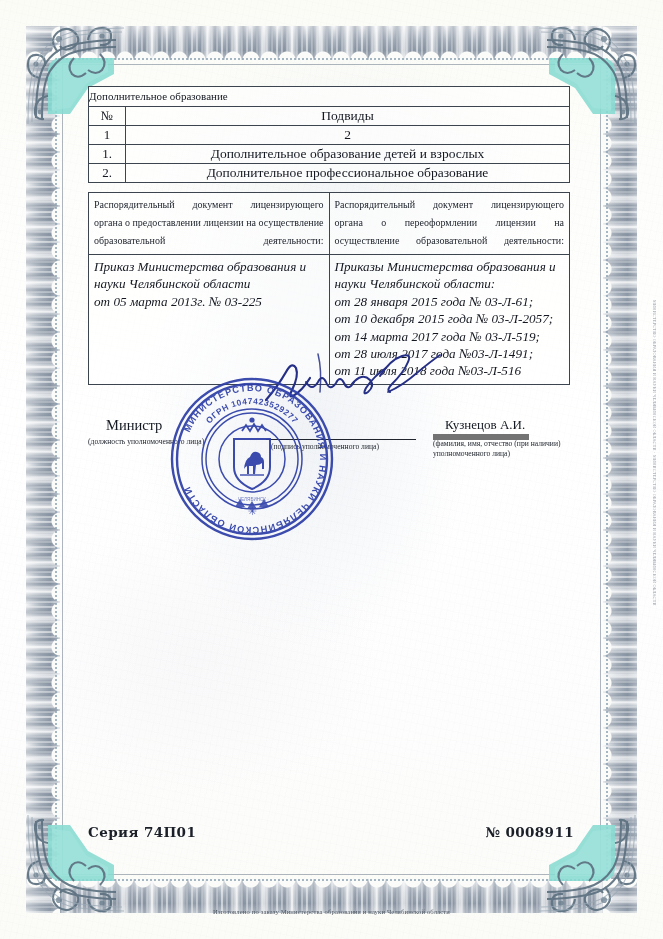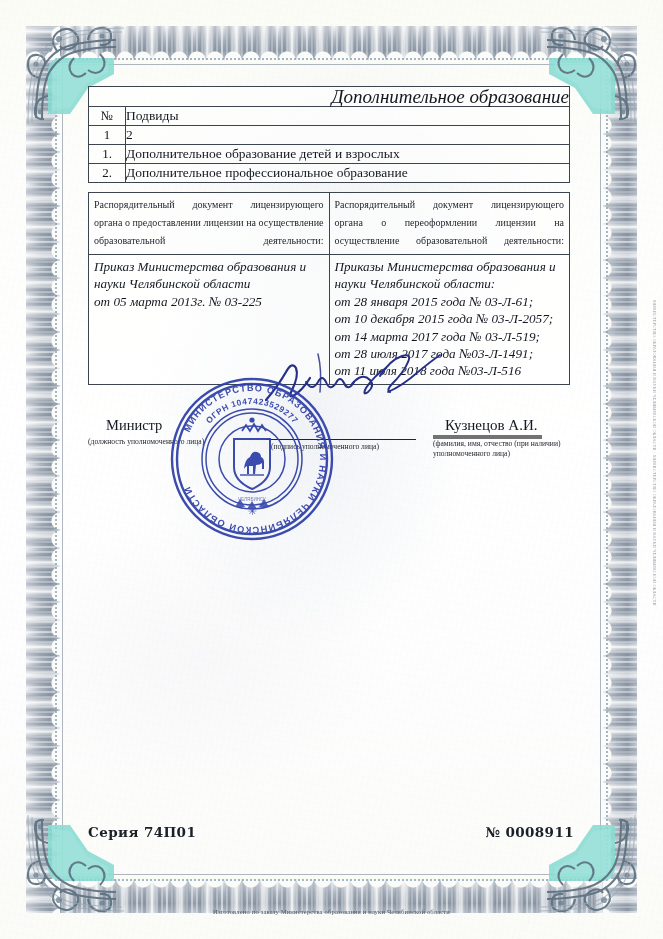--- a/index.html
+++ b/index.html
@@ -147,32 +147,31 @@
     font-weight: normal;
     vertical-align: top;
     color: #141821;
   }
 
   
   #subkinds-table {
     left: 88px; top: 86px; width: 482px;
   }
   #subkinds-table .title-cell {
-    text-align: right;
-    font-size: 19px;
+    text-align: left;
+    font-size: 11px;
     line-height: 19px;
     height: 19px;
     border-left: 1px solid #3c4450;
     border-right: 1px solid #3c4450;
     border-top: 1px solid #3c4450;
     border-bottom: 1px solid #3c4450;
-    font-style: italic;
   }
   #subkinds-table .num-col { width: 36px; text-align: center; font-size: 13px; line-height: 18px; }
-  #subkinds-table .val-col { font-size: 13.5px; line-height: 18px; margin-top: 19px; }
+  #subkinds-table .val-col { text-align: center; font-size: 13.5px; line-height: 18px; margin-top: 19px; }
   #subkinds-table tr.hdr td { height: 18px; }
   #subkinds-table tr.numrow td { height: 17px; }
   #subkinds-table tr.datarow td { height: 18px; }
 
   
   #orders-table {
     left: 88px; top: 192px; width: 482px;
   }
   #orders-table td { padding: 3px 5px 4px 5px; }
   #orders-table .cap {
@@ -207,22 +206,22 @@
     position: absolute; left: 178px; top: 22px; width: 150px;
     border-bottom: 1px solid #20252e;
   }
   .sig-line-cap {
     position: absolute; left: 183px; top: 25px; width: 150px;
     font-size: 7.6px; line-height: 9.4px; color: #1b2029;
   }
 
   .sig-name {
     position: absolute; left: 345px; top: 0;
-    font-size: 15px; color: #131821;
-    border-bottom: 4px solid #737373;
+    font-size: 13px; color: #131821;
+    border-bottom: 6px solid #737373;
     padding: 0 4px 1px 12px;
   }
   .sig-name-cap {
     position: absolute; left: 345px; top: 22px; width: 150px;
     font-size: 7.6px; line-height: 9.6px; color: #1b2029;
   }
 
   
   .signature-ink {
     position: absolute; left: 262px; top: 352px;

